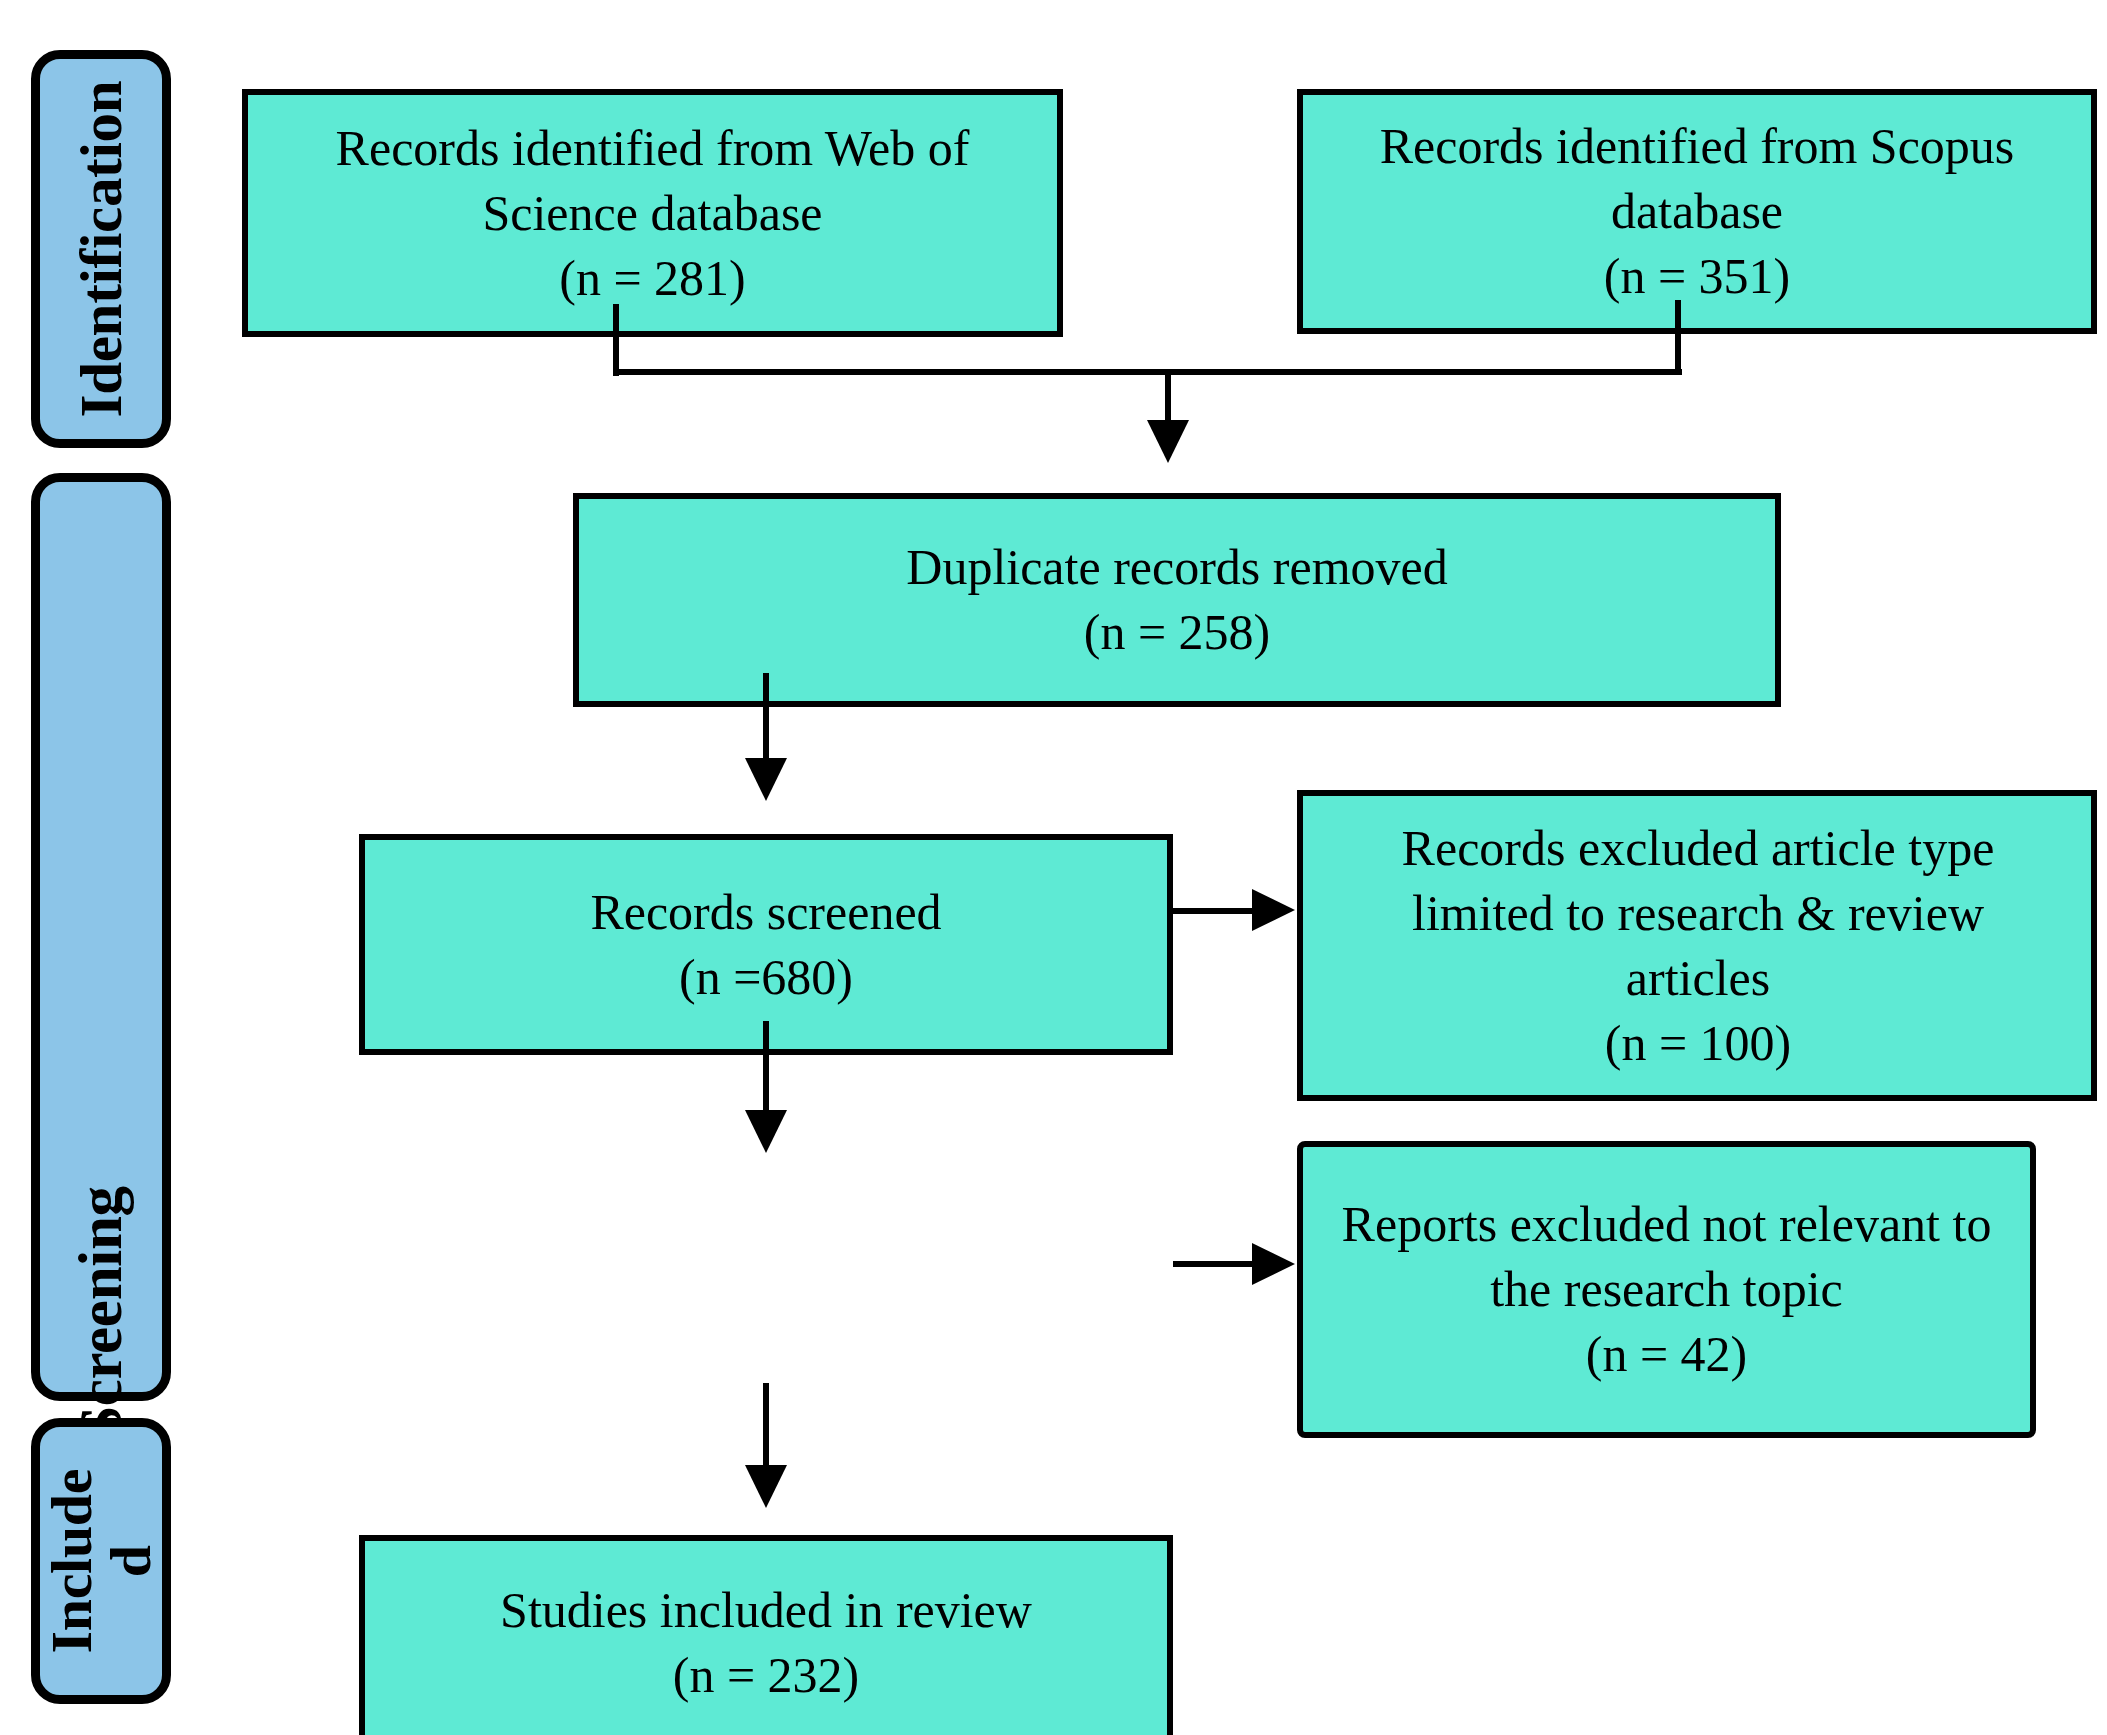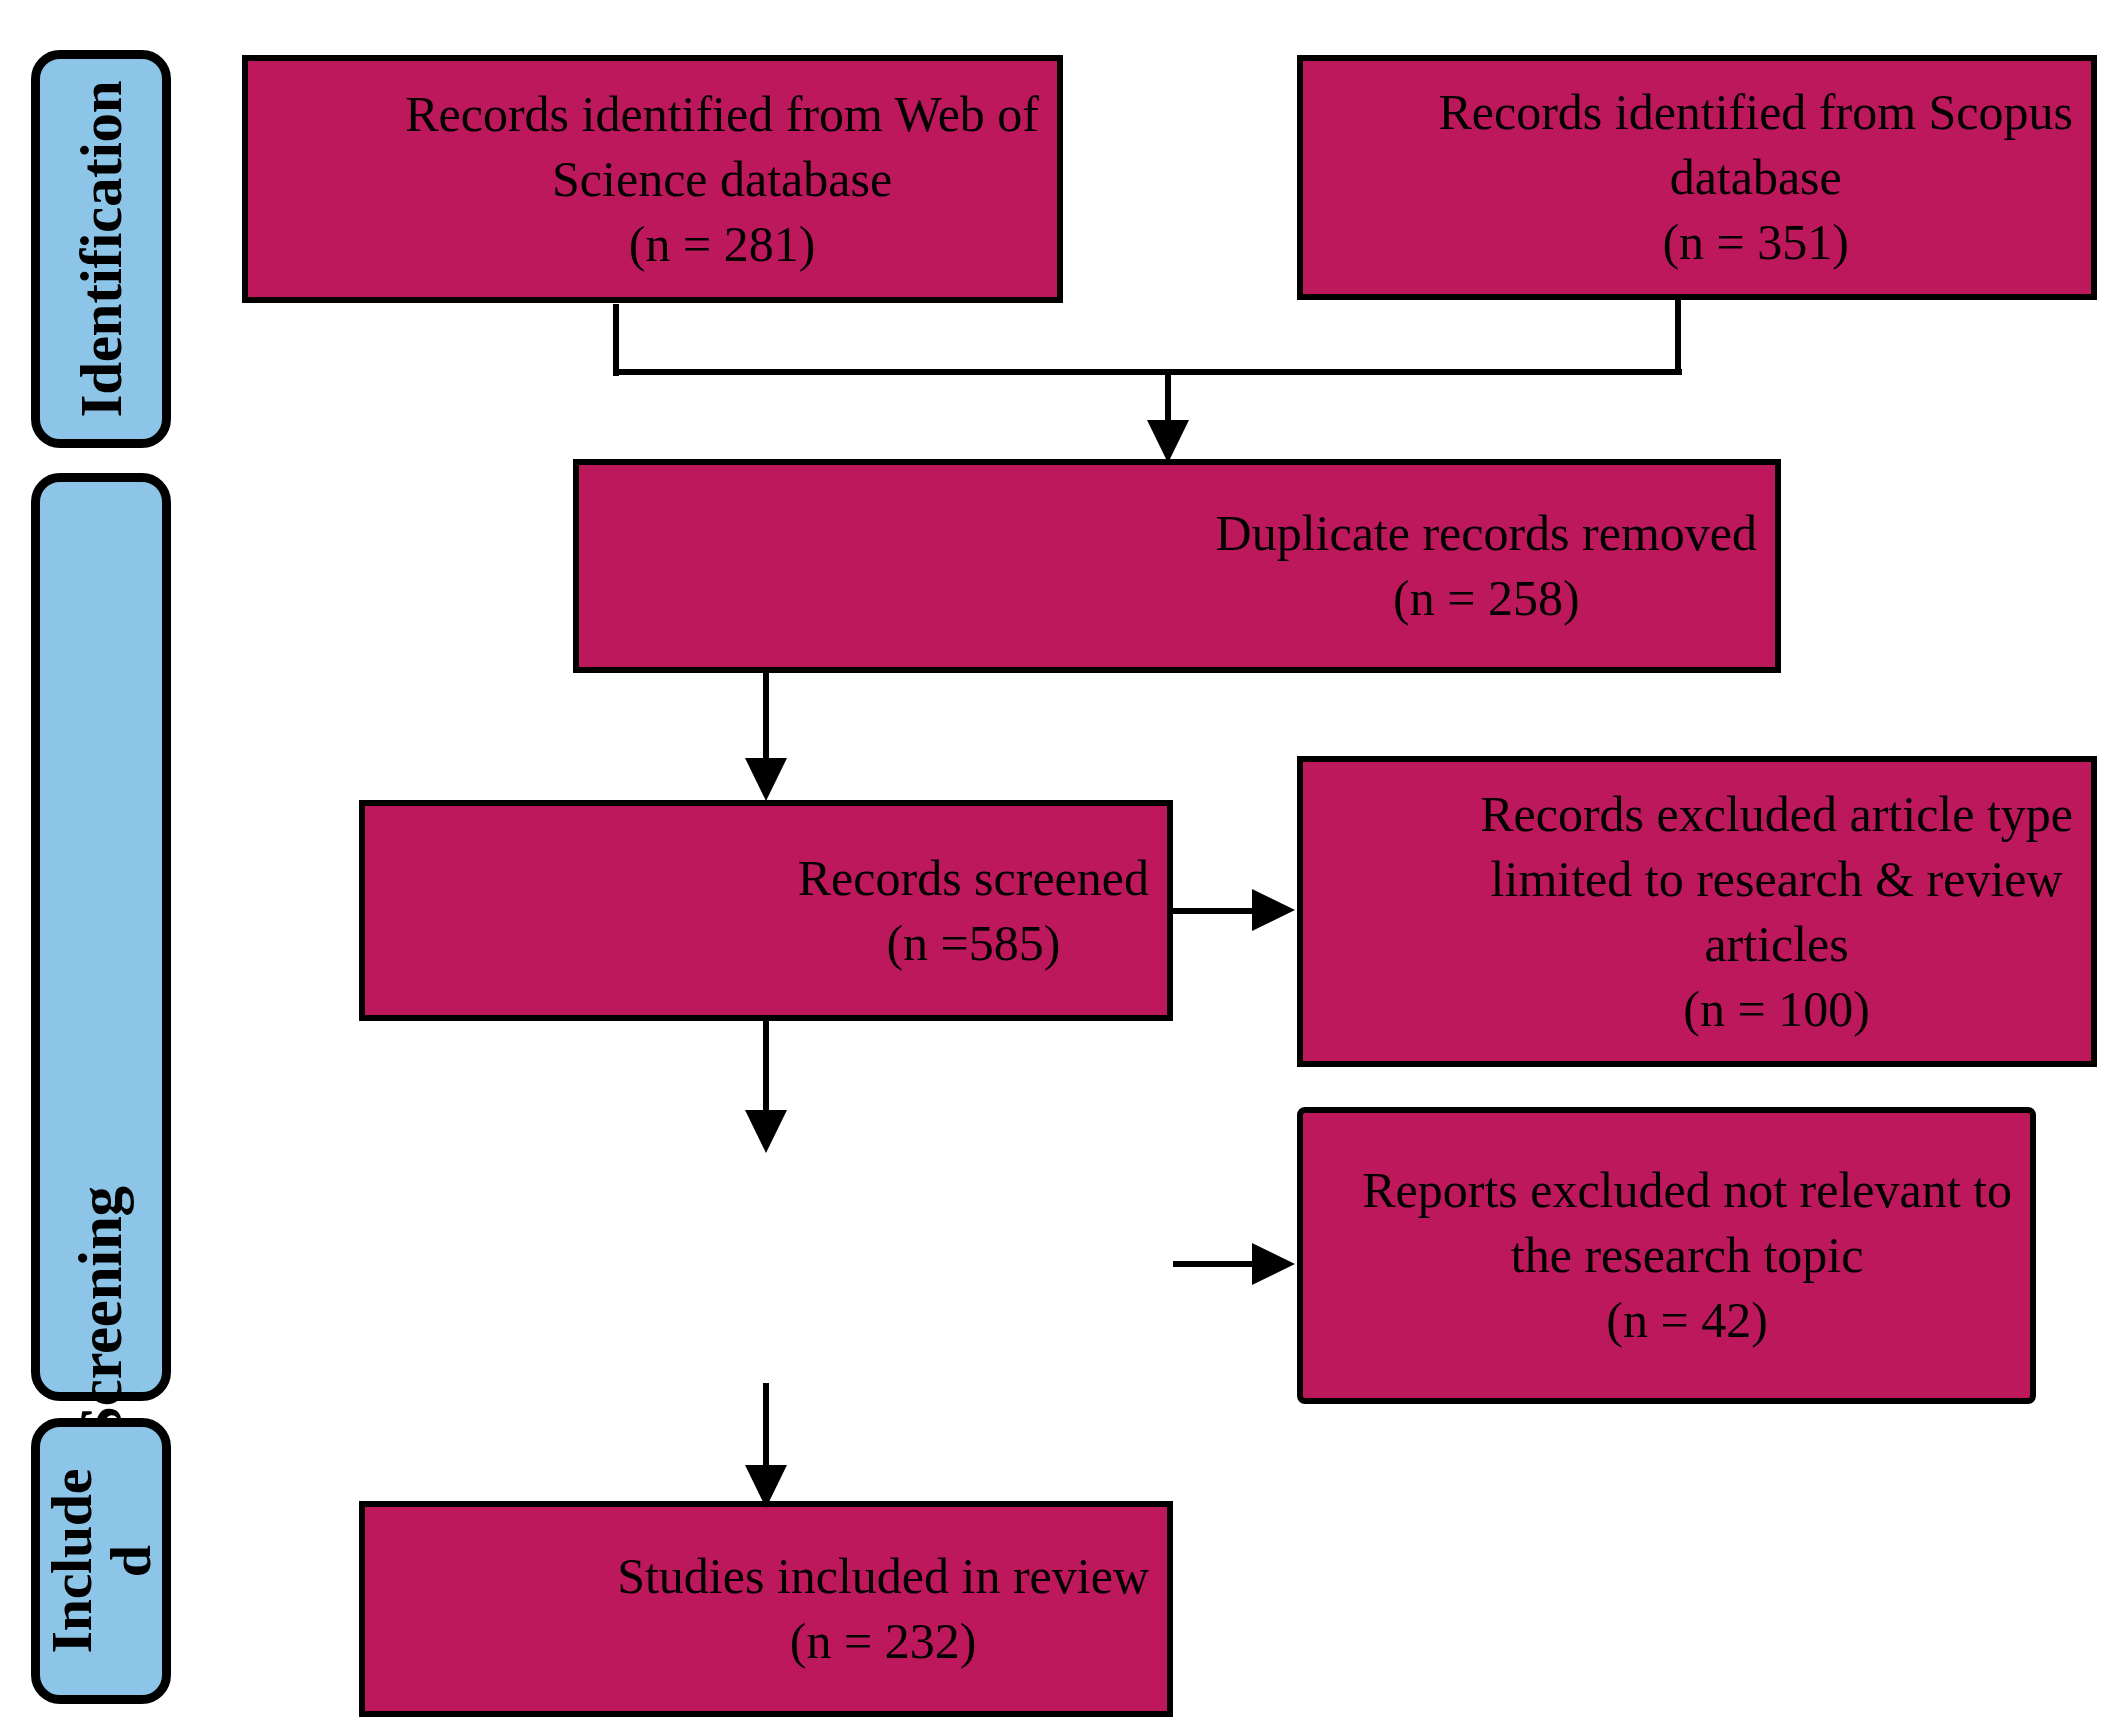--- a/index.html
+++ b/index.html
@@ -47,27 +47,28 @@
   #pill-identification .phase-text { font-size: 59px; }
   
   #pill-screening  { align-items: flex-end; padding-bottom: 48px; }
   #pill-screening .phase-text { font-size: 61px; }
   #pill-included .phase-text { font-size: 58px; }
 
   
   .flow-box {
     position: absolute;
     box-sizing: border-box;
-    background: #be185d;
+    background: #5eead4;
     border: 6.2px solid #000000;
     display: flex;
     align-items: center;
-    justify-content: flex-end;
+    justify-content: center;
     text-align: center;
     padding: 4.1px 18px;
+    margin-top: 34px;
   }
   .flow-box .box-text {
     white-space: pre-line;
     font-size: 50px;
     line-height: 1.30;
     color: #000000;
   }
 
   #box-wos        { left: 242px;  top: 55px;   width: 821px; height: 248px; }
   #box-scopus     { left: 1297px; top: 55px;   width: 800px; height: 245px; }
@@ -136,21 +137,21 @@
 (n = 351)</span>
   </div>
 
   <div class="flow-box" id="box-duplicates">
     <span class="box-text">Duplicate records removed
 (n = 258)</span>
   </div>
 
   <div class="flow-box" id="box-screened">
     <span class="box-text">Records screened
-(n =585)</span>
+(n =680)</span>
   </div>
 
   <div class="flow-box" id="box-rec-excl">
     <span class="box-text">Records excluded article type
 limited to research &amp; review
 articles
 (n = 100)</span>
   </div>
 
 

